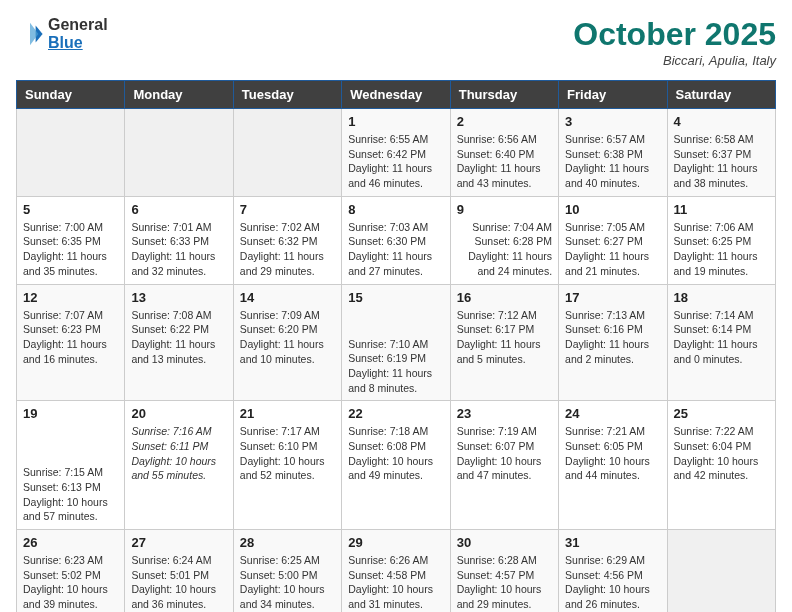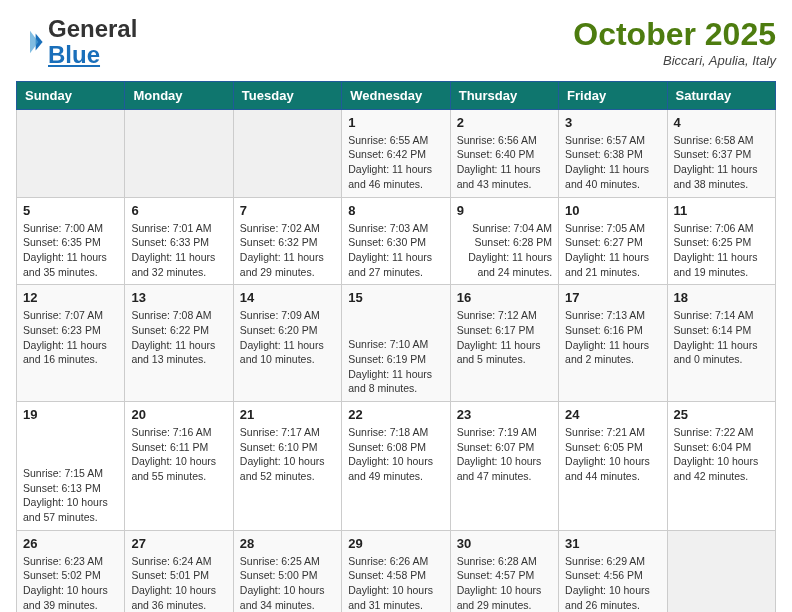--- a/index.html
+++ b/index.html
@@ -15,50 +15,50 @@
       justify-content: space-between;
       align-items: flex-start;
       margin-bottom: 12px;
     }
     .logo {
       display: flex;
       align-items: center;
       gap: 4px;
     }
     .logo-text {
-      font-size: 24px;
+      font-size: 16px;
       font-weight: bold;
       line-height: 1.1;
     }
     .logo-general { color: #333; }
     .logo-blue { color: #1a6fba; text-decoration: underline; }
     .logo-icon {
       width: 28px;
       height: 28px;
     }
     .title-block {
       text-align: right;
     }
     .month-year {
       font-size: 32px;
       font-weight: bold;
-      color: #4d7c0f;
+      color: #0f766e;
     }
     .location {
       font-size: 13px;
       color: #444;
       font-style: italic;
     }
     .calendar {
       width: 100%;
       border-collapse: collapse;
       border: 1px solid #ccc;
     }
     .calendar th {
-      background: #0f766e;
+      background: #404040;
       color: #fff;
       font-size: 13px;
       font-weight: bold;
       padding: 6px 8px;
       text-align: left;
       border: 1px solid #1f5a9a;
     }
     .calendar td {
       border: 1px solid #ccc;
       vertical-align: top;
@@ -241,21 +241,21 @@
       </tr>
       <tr>
         <td>
           <span class="day-number">19</span>
           <div class="day-info" style="white-space: pre-line; margin-top: 44px;">Sunrise: 7:15 AM
 Sunset: 6:13 PM
 Daylight: 10 hours and 57 minutes.</div>
         </td>
         <td>
           <span class="day-number">20</span>
-          <div class="day-info" style="white-space: pre-line;">Sunrise: 7:16 AM
+          <div class="day-info" style="white-space: pre-line; font-style: italic;">Sunrise: 7:16 AM
 Sunset: 6:11 PM
 Daylight: 10 hours and 55 minutes.</div>
         </td>
         <td>
           <span class="day-number">21</span>
           <div class="day-info" style="white-space: pre-line;">Sunrise: 7:17 AM
 Sunset: 6:10 PM
 Daylight: 10 hours and 52 minutes.</div>
         </td>
         <td>

